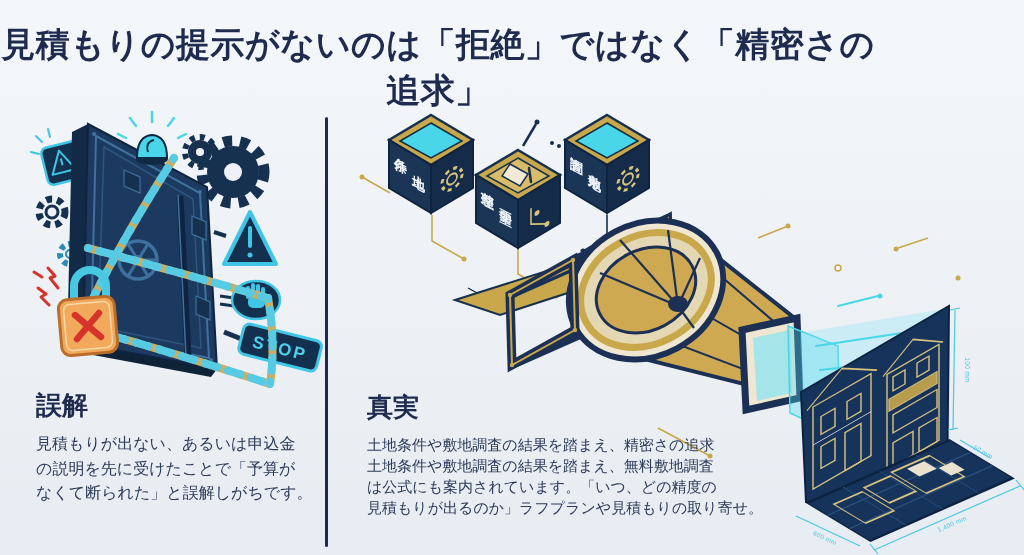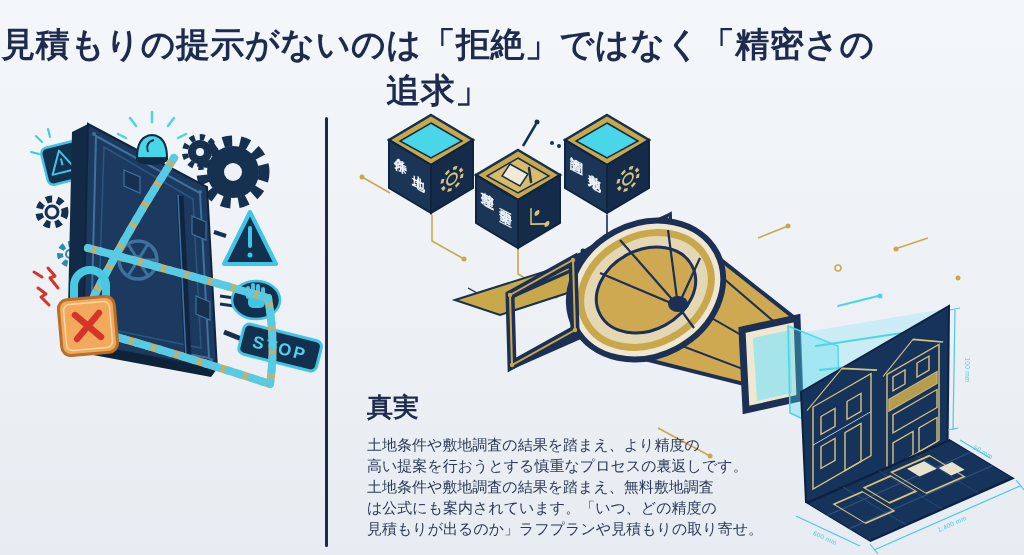--- a/index.html
+++ b/index.html
@@ -339,25 +339,32 @@
       <text class="dim-label" transform="translate(644,356) rotate(30)" text-anchor="middle">50 mm</text>
       <line x1="536" y1="452" x2="682" y2="388" stroke="#49c8e2" stroke-width="1.2"></line>
       <line x1="532" y1="446" x2="540" y2="456" stroke="#49c8e2" stroke-width="1.2"></line>
       <line x1="678" y1="382" x2="686" y2="392" stroke="#49c8e2" stroke-width="1.2"></line>
       <text class="dim-label" transform="translate(615,428) rotate(-24)" text-anchor="middle">1,400 mm</text>
       <line x1="458" y1="418" x2="522" y2="448" stroke="#49c8e2" stroke-width="1.2"></line>
       <text class="dim-label" transform="translate(486,442) rotate(25)" text-anchor="middle">600 mm</text>
     </g>
   </svg>
 
+  <div class="panel-text left-text">
+    <h2 class="panel-heading">誤解</h2>
+    <p class="panel-body">
+      <span class="bodyline">見積もりが出ない、あるいは申込金</span>
+      <span class="bodyline">の説明を先に受けたことで「予算が</span>
+      <span class="bodyline">なくて断られた」と誤解しがちです。</span>
+    </p>
+  </div>
 
   <div class="panel-text right-text">
     <h2 class="panel-heading">真実</h2>
     <p class="panel-body">
-      <span class="bodyline">土地条件や敷地調査の結果を踏まえ、より精度の</span>
-      <span class="bodyline">高い提案を行おうとする慎重なプロセスの裏返しです。</span>
+      <span class="bodyline">土地条件や敷地調査の結果を踏まえ、精密さの追求</span>
       <span class="bodyline">土地条件や敷地調査の結果を踏まえ、無料敷地調査</span>
       <span class="bodyline">は公式にも案内されています。「いつ、どの精度の</span>
       <span class="bodyline">見積もりが出るのか」ラフプランや見積もりの取り寄せ。</span>
     </p>
   </div>
 
 </div>
 
 </body></html>

